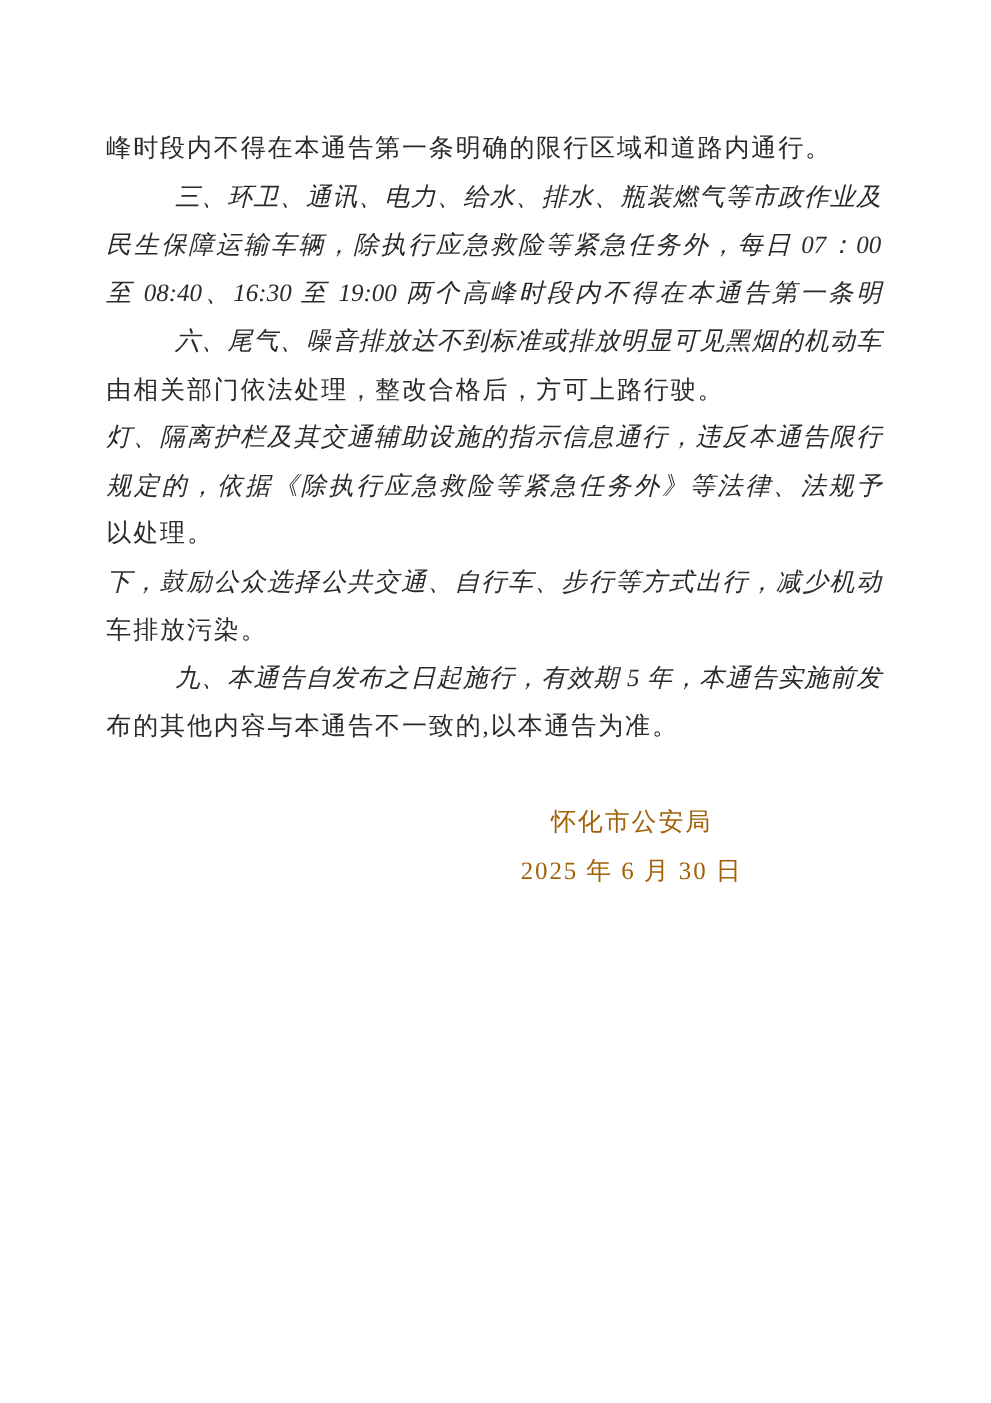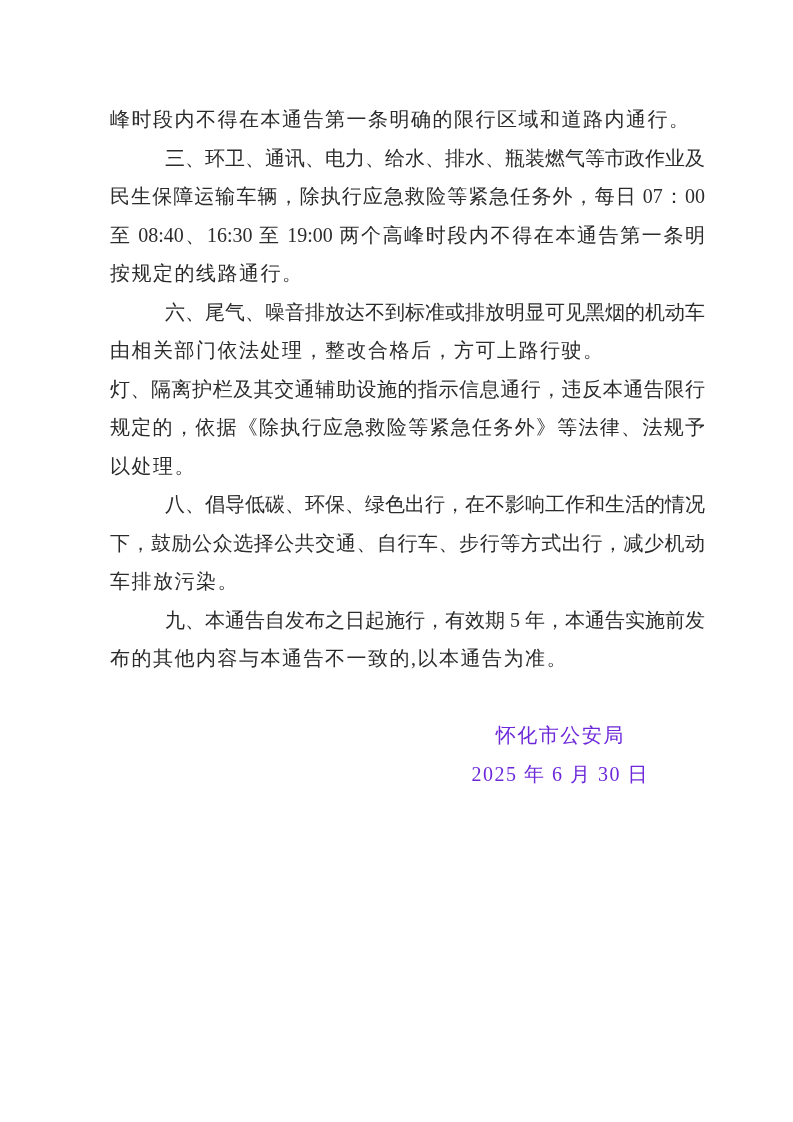--- a/index.html
+++ b/index.html
@@ -9,79 +9,78 @@
   body {
     width: 793px;
     height: 1122px;
     background: #ffffff;
     overflow: hidden;
   }
   .page {
     box-sizing: border-box;
     width: 793px;
     height: 899px;
-    padding: 100px 88px 0 110px;
+    padding: 100px 88px 0 85px;
     background: #ffffff;
     font-family: "Liberation Serif", "DejaVu Serif", serif;
     color: #2b2b2b;
   }
   .doc-line {
     font-size: 20px;
     line-height: 38.5px;
     height: 38.5px;
     text-align: justify;
     white-space: normal;
     overflow: visible;
   }
   
   .doc-line.first {
     text-indent: 55px;
   }
   
   .doc-line.stretch {
     text-align-last: justify;
+    font-style: italic;
   }
   
   .doc-line.last {
     letter-spacing: 1.5px;
     text-align-last: left;
   }
   .blank-line {
     height: 38.5px;
   }
   .signature {
     width: fit-content;
-    margin: 0 56px 0 auto;
+    margin: 0 111px 0 auto;
     text-align: center;
     font-size: 20px;
     line-height: 38.5px;
     letter-spacing: 1.5px;
-    color: #6d28d9;
+    color: #a16207;
     font-family: "Liberation Serif", "DejaVu Serif", serif;
   }
   .sig-line {
     height: 38.5px;
   }
 </style>
 </head>
 <body>
 
 <div class="page">
   <div class="doc-body">
     <div class="doc-line last">峰时段内不得在本通告第一条明确的限行区域和道路内通行。</div>
     <div class="doc-line first stretch">三、环卫、通讯、电力、给水、排水、瓶装燃气等市政作业及</div>
     <div class="doc-line stretch">民生保障运输车辆，除执行应急救险等紧急任务外，每日 07：00</div>
     <div class="doc-line stretch">至 08:40、16:30 至 19:00 两个高峰时段内不得在本通告第一条明</div>
-    <div class="doc-line last">按规定的线路通行。</div>
     <div class="doc-line first stretch">六、尾气、噪音排放达不到标准或排放明显可见黑烟的机动车</div>
     <div class="doc-line last">由相关部门依法处理，整改合格后，方可上路行驶。</div>
     <div class="doc-line stretch">灯、隔离护栏及其交通辅助设施的指示信息通行，违反本通告限行</div>
     <div class="doc-line stretch">规定的，依据《除执行应急救险等紧急任务外》等法律、法规予</div>
     <div class="doc-line last">以处理。</div>
-    <div class="doc-line first stretch">八、倡导低碳、环保、绿色出行，在不影响工作和生活的情况</div>
     <div class="doc-line stretch">下，鼓励公众选择公共交通、自行车、步行等方式出行，减少机动</div>
     <div class="doc-line last">车排放污染。</div>
     <div class="doc-line first stretch">九、本通告自发布之日起施行，有效期 5 年，本通告实施前发</div>
     <div class="doc-line last">布的其他内容与本通告不一致的,以本通告为准。</div>
   </div>
 
   <div class="blank-line"></div>
 
   <div class="signature">
     <div class="sig-line">怀化市公安局</div>

